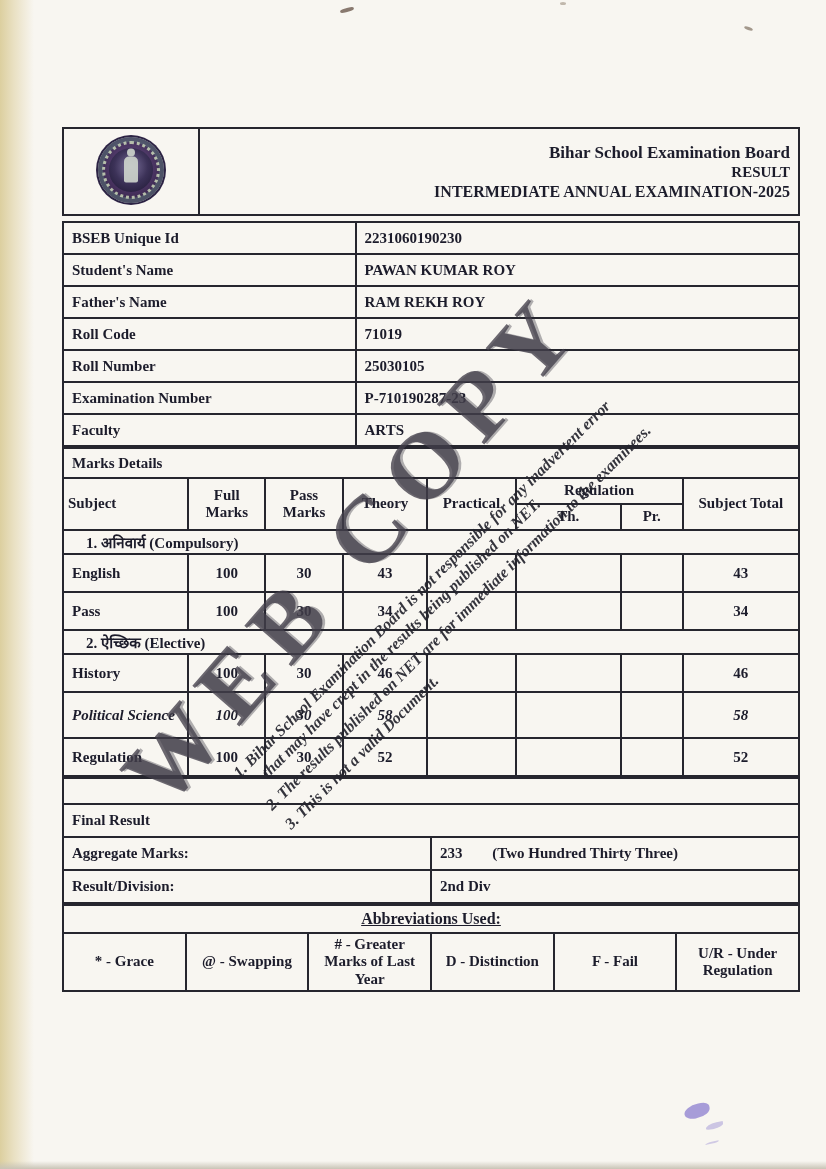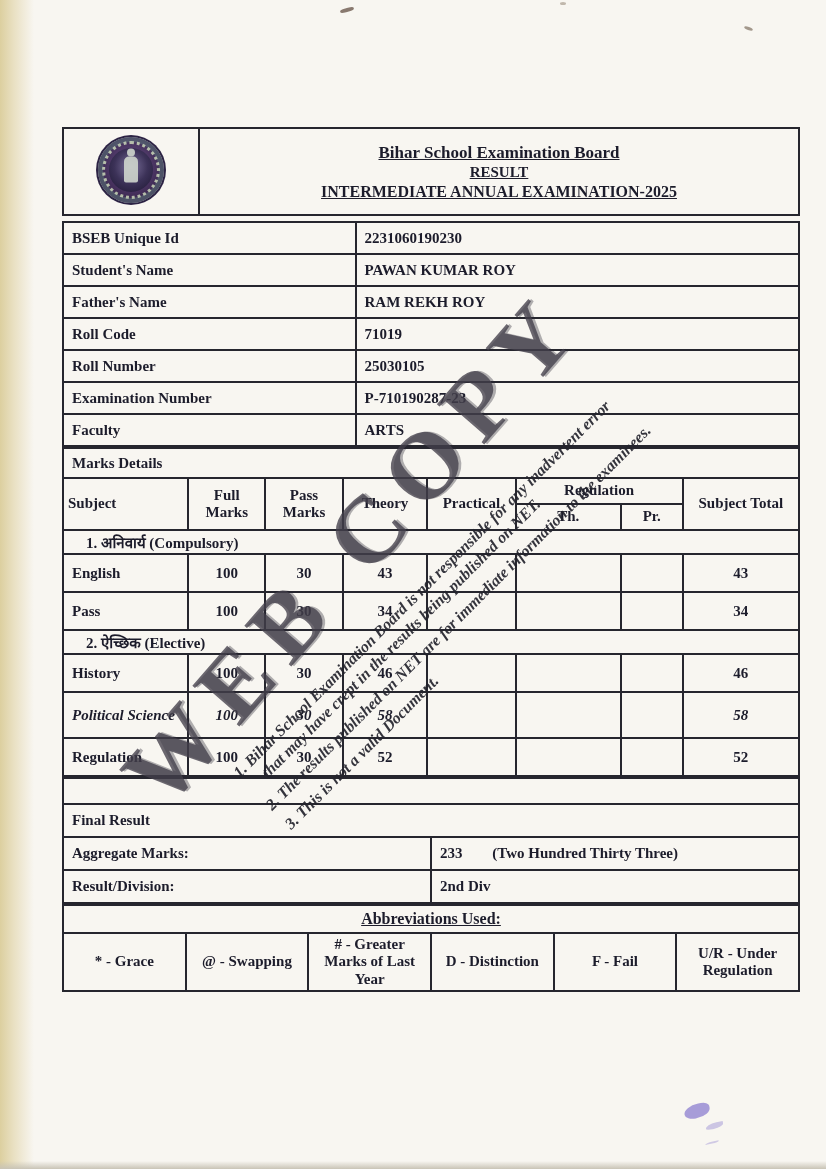--- a/index.html
+++ b/index.html
@@ -39,21 +39,21 @@
   td,th{
     border:2px solid #26262e;
     padding:2px 8px;vertical-align:middle;
     font-size:15px;color:#1c1c2b;
   }
   .gap{height:5px;}
 
   
   .t-header td{height:81px;}
   .logo-cell{width:118px;text-align:center;}
-  .title-cell{text-align:center;text-decoration:underline;}
+  .title-cell{text-align:right;}
   .title-l1{font-size:17px;line-height:1.25;}
   .title-l2{font-size:15px;line-height:1.25;}
   .title-l3{font-size:16px;line-height:1.25;}
   .seal{
     width:66px;height:66px;border-radius:50%;display:inline-block;position:relative;
     background:radial-gradient(circle at 50% 45%, #7a6f9a 0%, #3c3258 34%, #241d3a 60%, #181226 100%);
     box-shadow:0 0 0 2px #2c2344, inset 0 0 0 5px rgba(120,200,160,.25), inset 0 0 0 11px rgba(150,90,170,.25);
   }
   .seal-ring{
     position:absolute;inset:4px;border-radius:50%;

